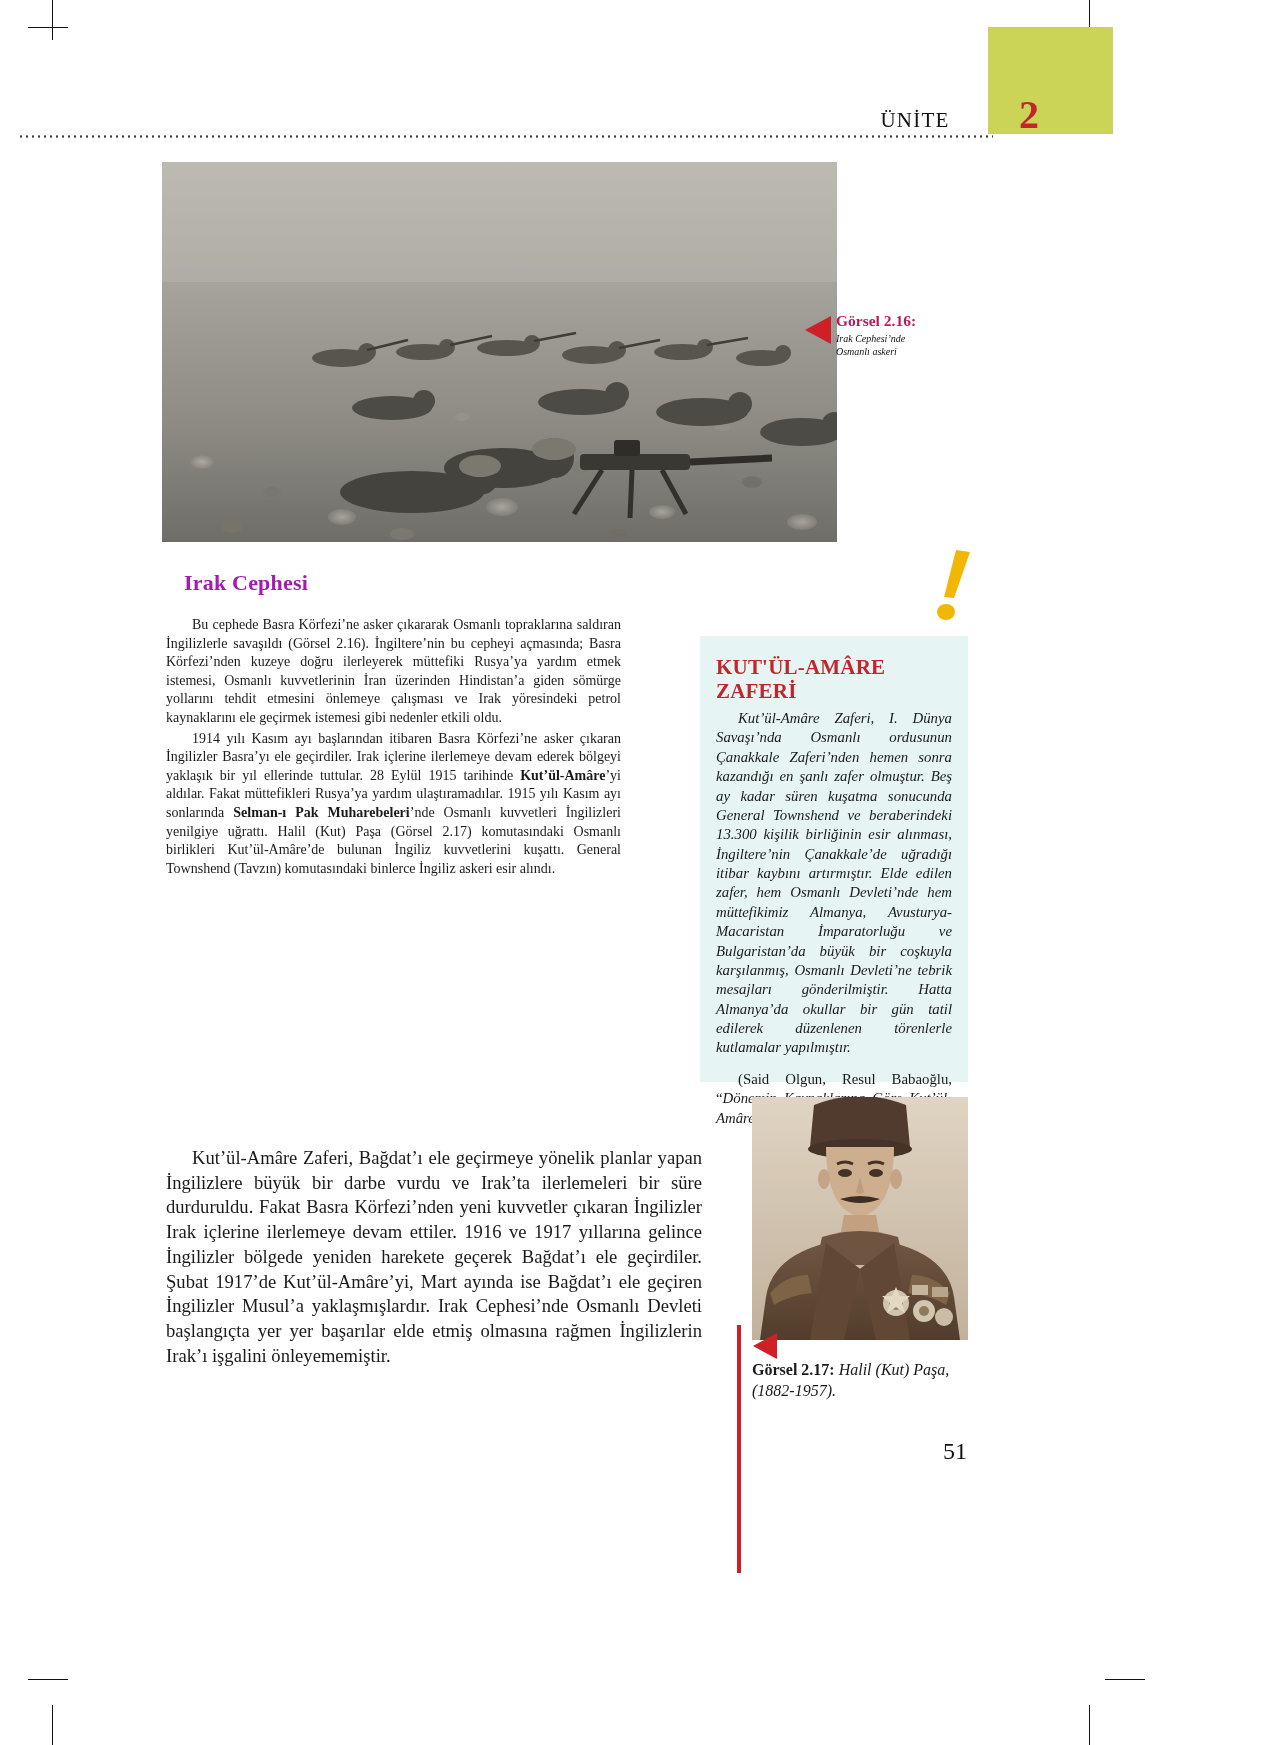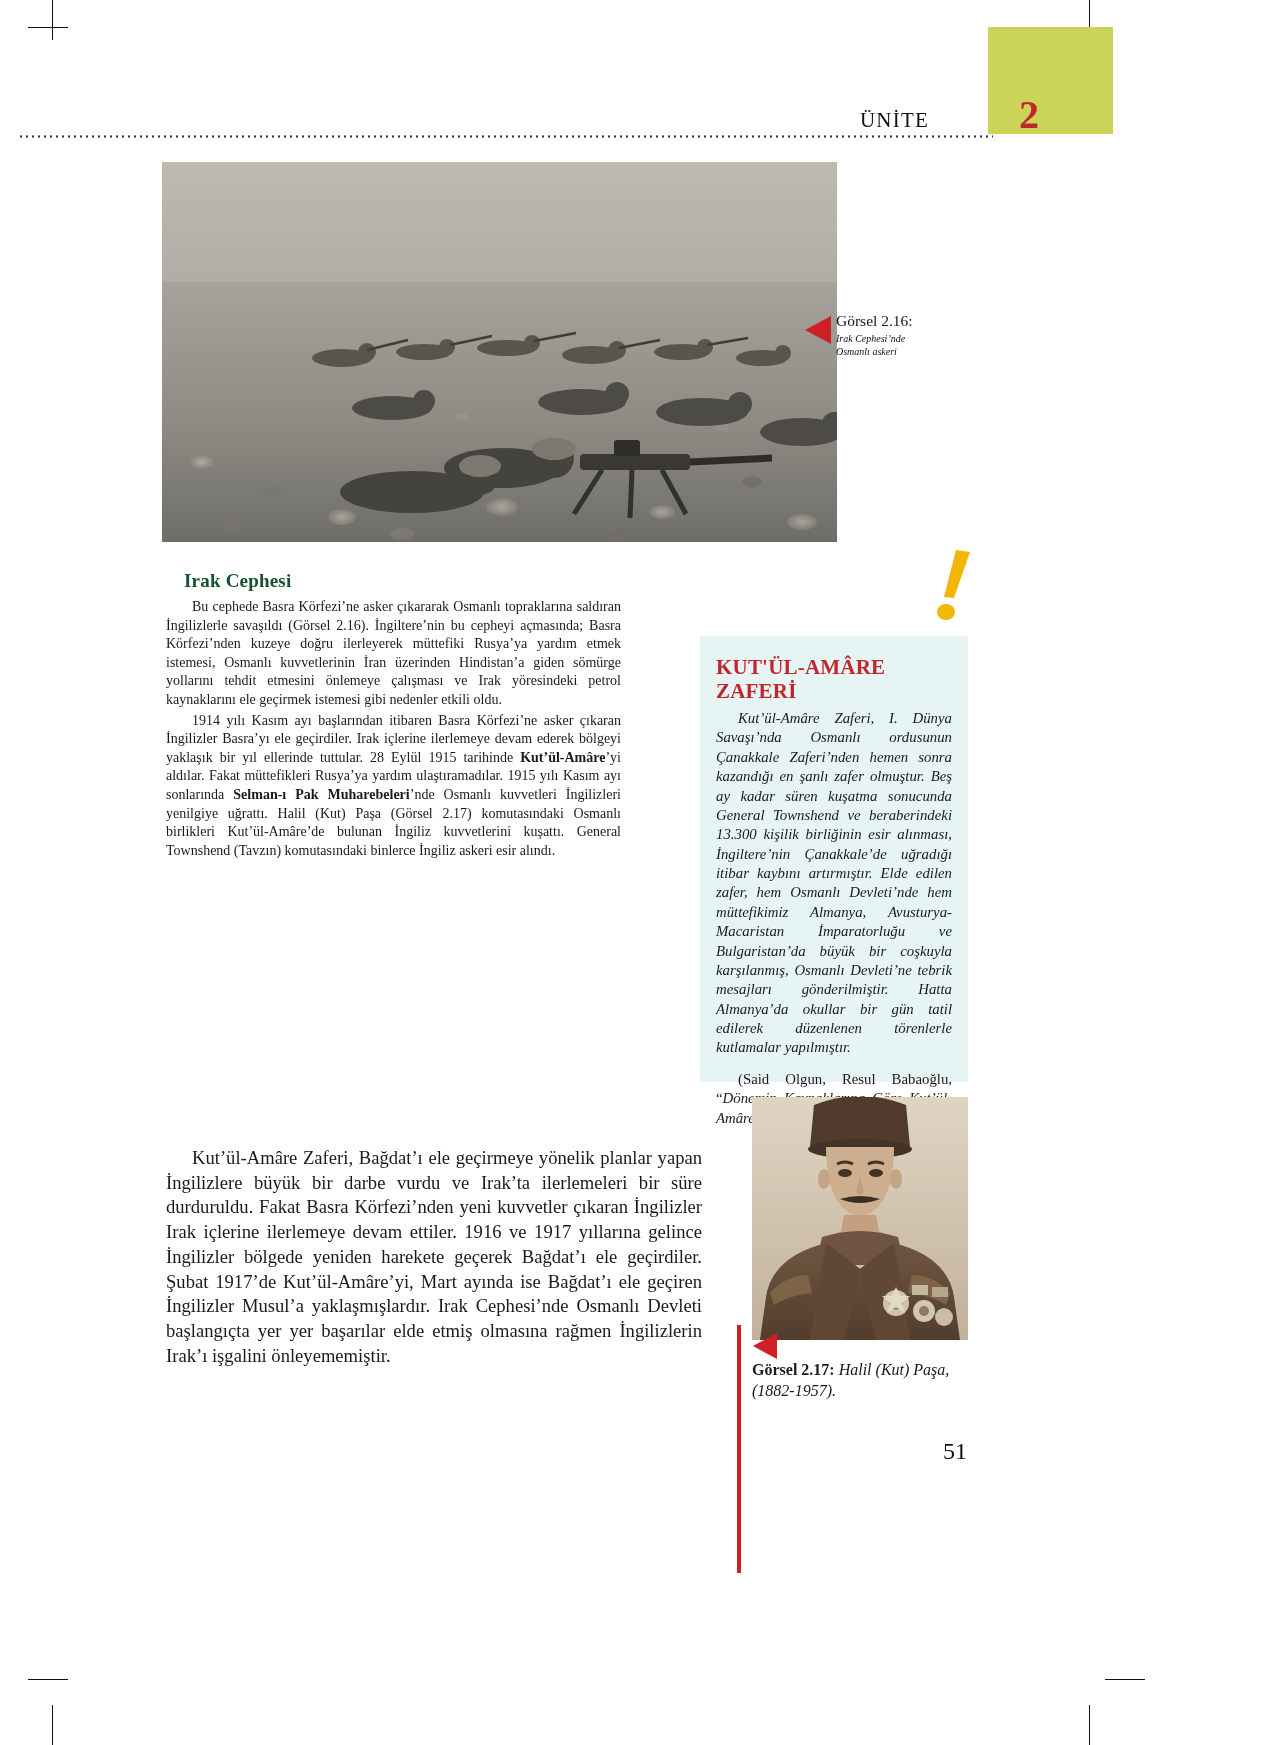--- a/index.html
+++ b/index.html
@@ -7,42 +7,42 @@
 
   
   .crop{position:absolute;background:#111;}
   .crop.v{width:1px;height:40px;}
   .crop.h{height:1px;width:40px;}
 
   
   .unit-box{position:absolute;left:988px;top:27px;width:125px;height:107px;background:#ccd457;}
   .unit-num{position:absolute;left:989px;top:95px;width:80px;text-align:center;font-size:40px;font-weight:bold;
             color:#c0272d;font-family:"Liberation Serif",serif;line-height:1;}
-  .unit-label{position:absolute;left:860px;top:108px;width:110px;text-align:left;font-size:21px;
+  .unit-label{position:absolute;left:860px;top:108px;width:110px;text-align:center;font-size:21px;
               letter-spacing:1.2px;font-family:"Liberation Serif",serif;color:#111;}
   .dotline{position:absolute;left:18px;top:135px;width:975px;height:3px;
            background-image:radial-gradient(circle,#3a3a3a 1px, rgba(0,0,0,0) 1.3px);
            background-size:6px 3px;background-repeat:repeat-x;}
 
   
   .photo-main{position:absolute;left:162px;top:162px;width:675px;height:380px;overflow:hidden;
               background:#8e8e8a;}
   .photo-main svg{display:block;}
 
   
   .cap216{position:absolute;left:836px;top:310px;width:180px;line-height:1.35;}
-  .cap216 .t{font-weight:normal;font-size:15.5px;color:#0f172a;}
+  .cap216 .t{font-weight:bold;font-size:15.5px;color:#be185d;}
   .cap216 .i{font-style:italic;font-size:10px;color:#111;display:block;}
   .tri-left{position:absolute;left:805px;top:316px;width:0;height:0;
             border-top:14px solid transparent;border-bottom:14px solid transparent;
             border-right:26px solid #cf2027;}
 
   
   .col-left{position:absolute;left:166px;top:570px;width:455px;}
-  .sec-head{font-size:19px;font-weight:bold;color:#14532d;margin:0 0 6px 18px;
+  .sec-head{font-size:22px;font-weight:bold;color:#a21caf;margin:0 0 20px 18px;
             font-family:"Liberation Serif",serif;letter-spacing:.2px;}
   .para{font-size:14px;line-height:1.33;text-align:justify;text-indent:26px;margin:0 0 2px 0;
         hyphens:auto;}
   .para b{font-weight:bold;}
 
   
   .col-wide{position:absolute;left:166px;top:1146px;width:536px;}
   .col-wide .para{font-size:18.6px;line-height:1.33;text-align:justify;text-indent:26px;}
 
   

